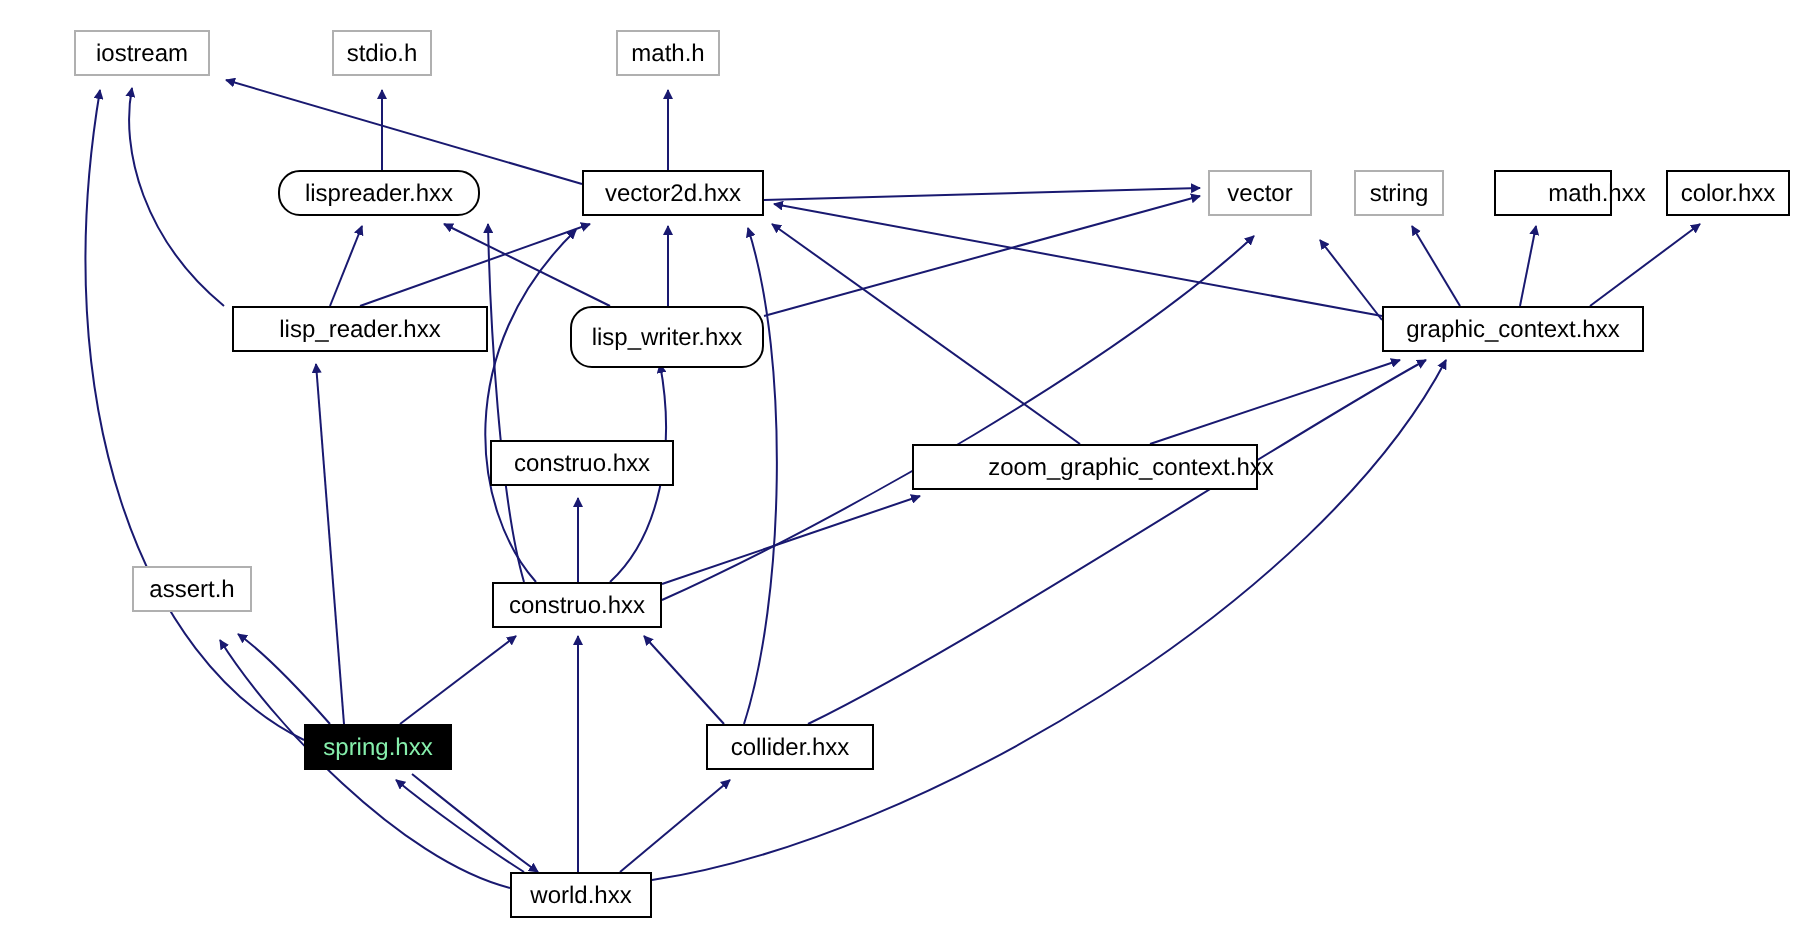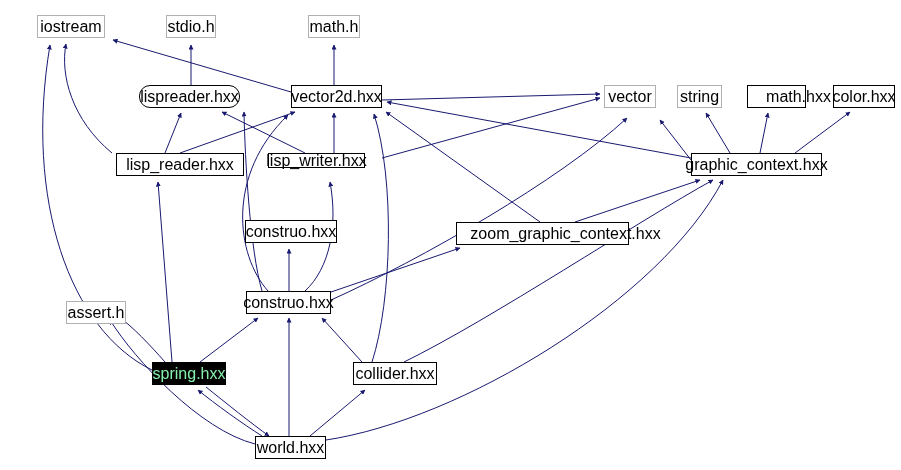--- a/index.html
+++ b/index.html
@@ -7,21 +7,21 @@
   body{
     width:901px;height:470px;overflow:hidden;
     font-family:"Liberation Sans","DejaVu Sans",sans-serif;
   }
   #graph{position:relative;width:901px;height:470px;background:#fff;}
   #edges{position:absolute;left:0;top:0;width:901px;height:470px;}
   .node{
     position:absolute;
     box-sizing:border-box;
     display:flex;align-items:center;justify-content:center;
-    font-size:16px;
+    font-size:12px;
     line-height:1;
     white-space:nowrap;
     background:#ffffff;
     letter-spacing:0px;
   }
   .node.sys{border:1px solid #b0b0b0;color:#000;}
   .node.loc{border:1px solid #000000;color:#000;}
   .node.cur{border:1px solid #000000;background:#000000;color:#86efac;}
   .node span{display:block;transform:translateY(-0.5px);}
 </style>
@@ -100,33 +100,33 @@
       </div>
       <div class="node loc" style="left: 747px; top: 85px; width: 59px; height: 23px; padding-left: 44px;">
         <span>math.hxx</span>
       </div>
       <div class="node loc" style="left: 833px; top: 85px; width: 62px; height: 23px;">
         <span>color.hxx</span>
       </div>
       <div class="node loc" style="left: 116px; top: 153px; width: 128px; height: 23px;">
         <span>lisp_reader.hxx</span>
       </div>
-      <div class="node loc" style="left: 268px; top: 153px; width: 97px; height: 15px;">
+      <div class="node loc" style="left: 285px; top: 153px; width: 97px; height: 31px; border-radius: 11px;">
         <span>lisp_writer.hxx</span>
       </div>
       <div class="node loc" style="left: 691px; top: 153px; width: 131px; height: 23px;">
         <span>graphic_context.hxx</span>
       </div>
       <div class="node loc" style="left: 245px; top: 220px; width: 92px; height: 23px;">
         <span>construo.hxx</span>
       </div>
       <div class="node loc" style="left: 456px; top: 222px; width: 173px; height: 23px; padding-left: 46px;">
         <span>zoom_graphic_context.hxx</span>
       </div>
-      <div class="node sys" style="left: 66px; top: 301px; width: 60px; height: 23px;">
+      <div class="node sys" style="left: 66px; top: 283px; width: 60px; height: 23px;">
         <span>assert.h</span>
       </div>
       <div class="node loc" style="left: 246px; top: 291px; width: 85px; height: 23px;">
         <span>construo.hxx</span>
       </div>
       <div class="node cur" style="left: 152px; top: 362px; width: 74px; height: 23px;">
         <span>spring.hxx</span>
       </div>
       <div class="node loc" style="left: 353px; top: 362px; width: 84px; height: 23px;">
         <span>collider.hxx</span>

